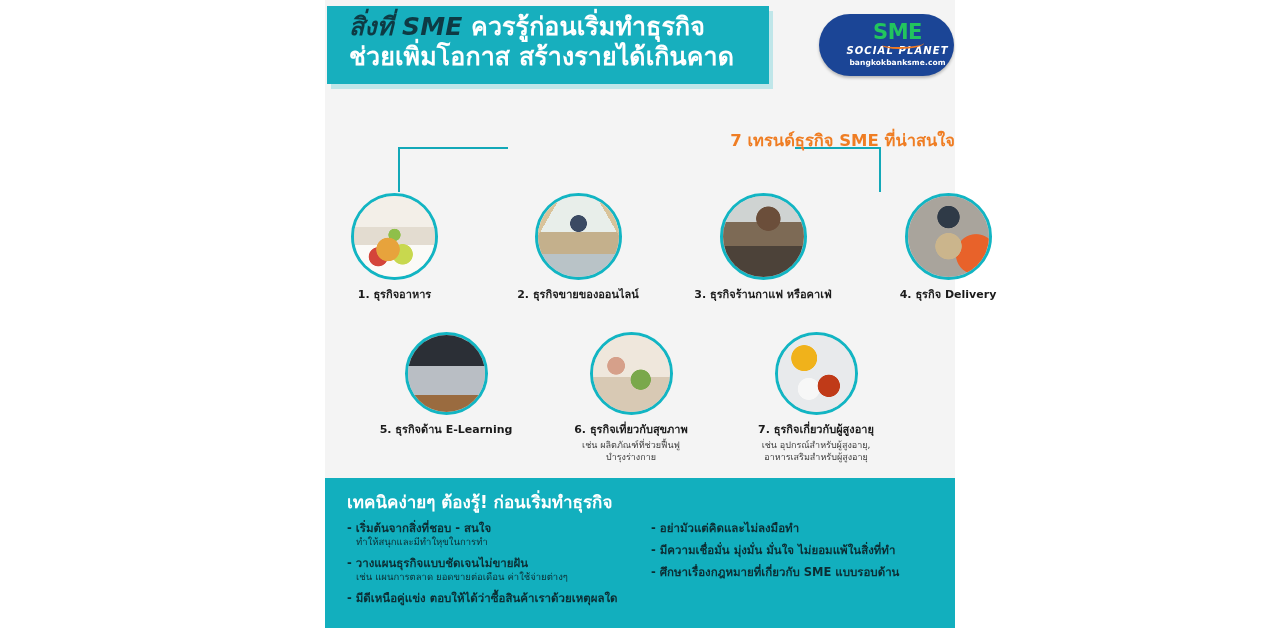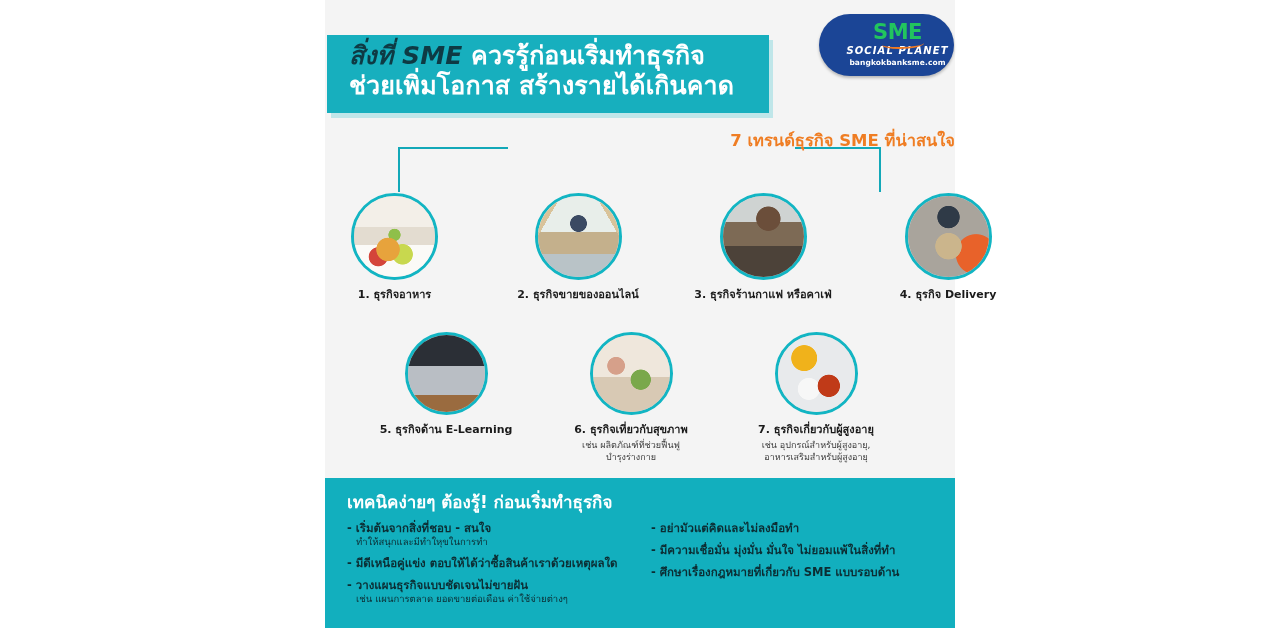--- a/index.html
+++ b/index.html
@@ -11,21 +11,21 @@
   }
   #root { position: relative; width: 1280px; height: 628px; background: #ffffff; }
 
   
   .canvas {
     position: absolute; left: 325px; top: 0; width: 630px; height: 628px;
     background: #f4f4f4;
   }
 
   
-  .header-wrap { position: absolute; left: 2px; top: 35px; width: 444px; height: 79px; }
+  .header-wrap { position: absolute; left: 2px; top: 6px; width: 444px; height: 79px; }
   .header-shadow {
     position: absolute; left: 4px; top: 5px; width: 442px; height: 78px;
     background: #bfe6e9;
   }
   .header-box {
     position: absolute; left: 0; top: 0; width: 442px; height: 78px;
     background: #17afbe;
     padding: 6px 0 0 22px;
   }
   .hl {
@@ -237,26 +237,26 @@
 
     <div class="tips">
       <div class="tips-title">เทคนิคง่ายๆ ต้องรู้! ก่อนเริ่มทำธุรกิจ</div>
       <div class="tips-cols">
         <div class="tips-col">
           <div class="tip">
             <div class="tip-main">- เริ่มต้นจากสิ่งที่ชอบ - สนใจ</div>
             <div class="tip-note">ทำให้สนุกและมีทำใหุขในการทำ</div>
           </div>
           <div class="tip">
-            <div class="tip-main">- มีดีเหนือคู่แข่ง ตอบให้ได้ว่าซื้อสินค้าเราด้วยเหตุผลใด</div>
-          </div>
-          <div class="tip">
             <div class="tip-main">- วางแผนธุรกิจแบบชัดเจนไม่ขายฝัน</div>
             <div class="tip-note">เช่น แผนการตลาด ยอดขายต่อเดือน ค่าใช้จ่ายต่างๆ</div>
           </div>
+          <div class="tip">
+            <div class="tip-main">- มีดีเหนือคู่แข่ง ตอบให้ได้ว่าซื้อสินค้าเราด้วยเหตุผลใด</div>
+          </div>
         </div>
         <div class="tips-col">
           <div class="tip">
             <div class="tip-main">- อย่ามัวแต่คิดและไม่ลงมือทำ</div>
           </div>
           <div class="tip">
             <div class="tip-main">- มีความเชื่อมั่น มุ่งมั่น มั่นใจ ไม่ยอมแพ้ในสิ่งที่ทำ</div>
           </div>
           <div class="tip">
             <div class="tip-main">- ศึกษาเรื่องกฎหมายที่เกี่ยวกับ SME แบบรอบด้าน</div>

